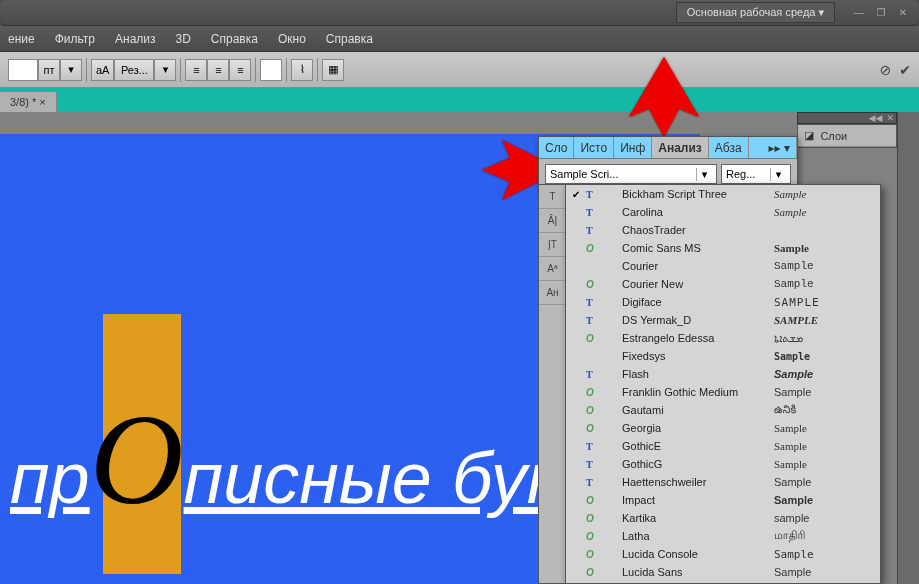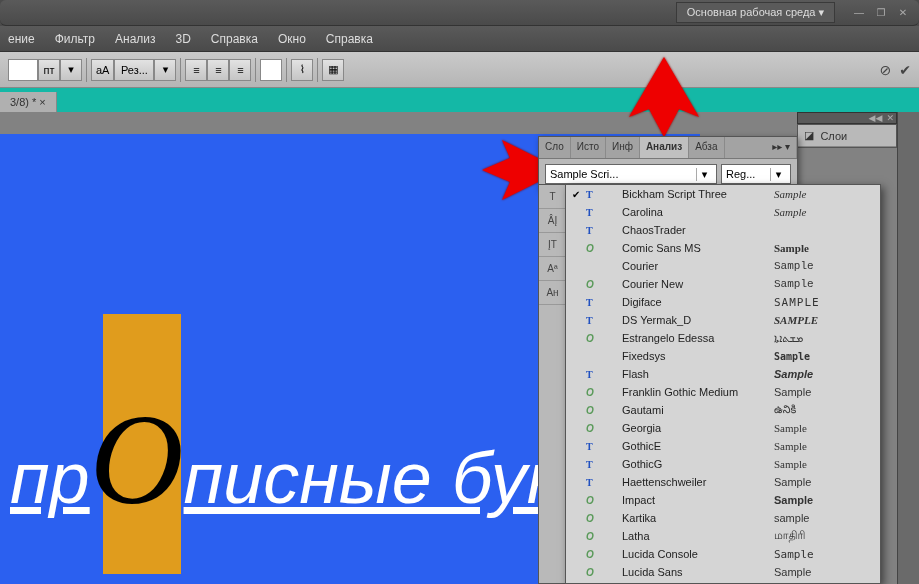--- a/index.html
+++ b/index.html
@@ -30,21 +30,21 @@
 .goldbox { position: absolute; left: 103px; top: 180px; width: 78px; height: 260px; background: #e09c1d; }
 .script-text { position: absolute; left: 10px; top: 250px; color: #fff; font-style: italic; font-family: 'Brush Script MT', cursive; font-size: 72px; white-space: nowrap; text-decoration: underline; }
 .script-text .big { font-size: 130px; font-family: 'Brush Script MT', cursive; color: #000; position: relative; display: inline-block; }
 
 .arrow { position: absolute; }
 .arrow.a1 { left: 629px; top: 57px; }
 .arrow.a2 { left: 482px; top: 140px; }
 .arrow svg { filter: drop-shadow(0 0 1px #800); }
 
 .panel-symbol { position: absolute; left: 538px; top: 136px; width: 260px; background: #b9b9b9; border: 1px solid #555; box-shadow: 2px 2px 6px rgba(0,0,0,0.4); z-index: 10; }
-.panel-tabs { display: flex; background: #a3a3a3; border-bottom: 1px solid #787878; height: 22px; font-size: 10px; }
+.panel-tabs { display: flex; background: #7dd3fc; border-bottom: 1px solid #787878; height: 22px; font-size: 12px; }
 .panel-tabs span { padding: 4px 6px; color: #333; border-right: 1px solid #8a8a8a; cursor: pointer; }
 .panel-tabs span.active { background: #c0c0c0; font-weight: bold; }
 .panel-tabs .more { margin-left: auto; padding: 4px 6px; }
 .panel-row { display: flex; padding: 5px 6px; gap: 4px; }
 .panel-row .combo { flex: 1; background: #fff; border: 1px solid #666; font-size: 11px; padding: 2px 4px; display: flex; justify-content: space-between; align-items: center; height: 20px; }
 .panel-row .combo .dd { width: 16px; text-align: center; border-left: 1px solid #aaa; }
 
 .font-hidden-col { position: absolute; left: 538px; top: 184px; width: 28px; bottom: 0; background: #b9b9b9; border: 1px solid #555; border-right: none; z-index: 11; }
 .font-hidden-col .hbtn { font-size: 10px; color: #444; padding: 6px 4px; border-bottom: 1px solid #999; text-align: center; }
 

